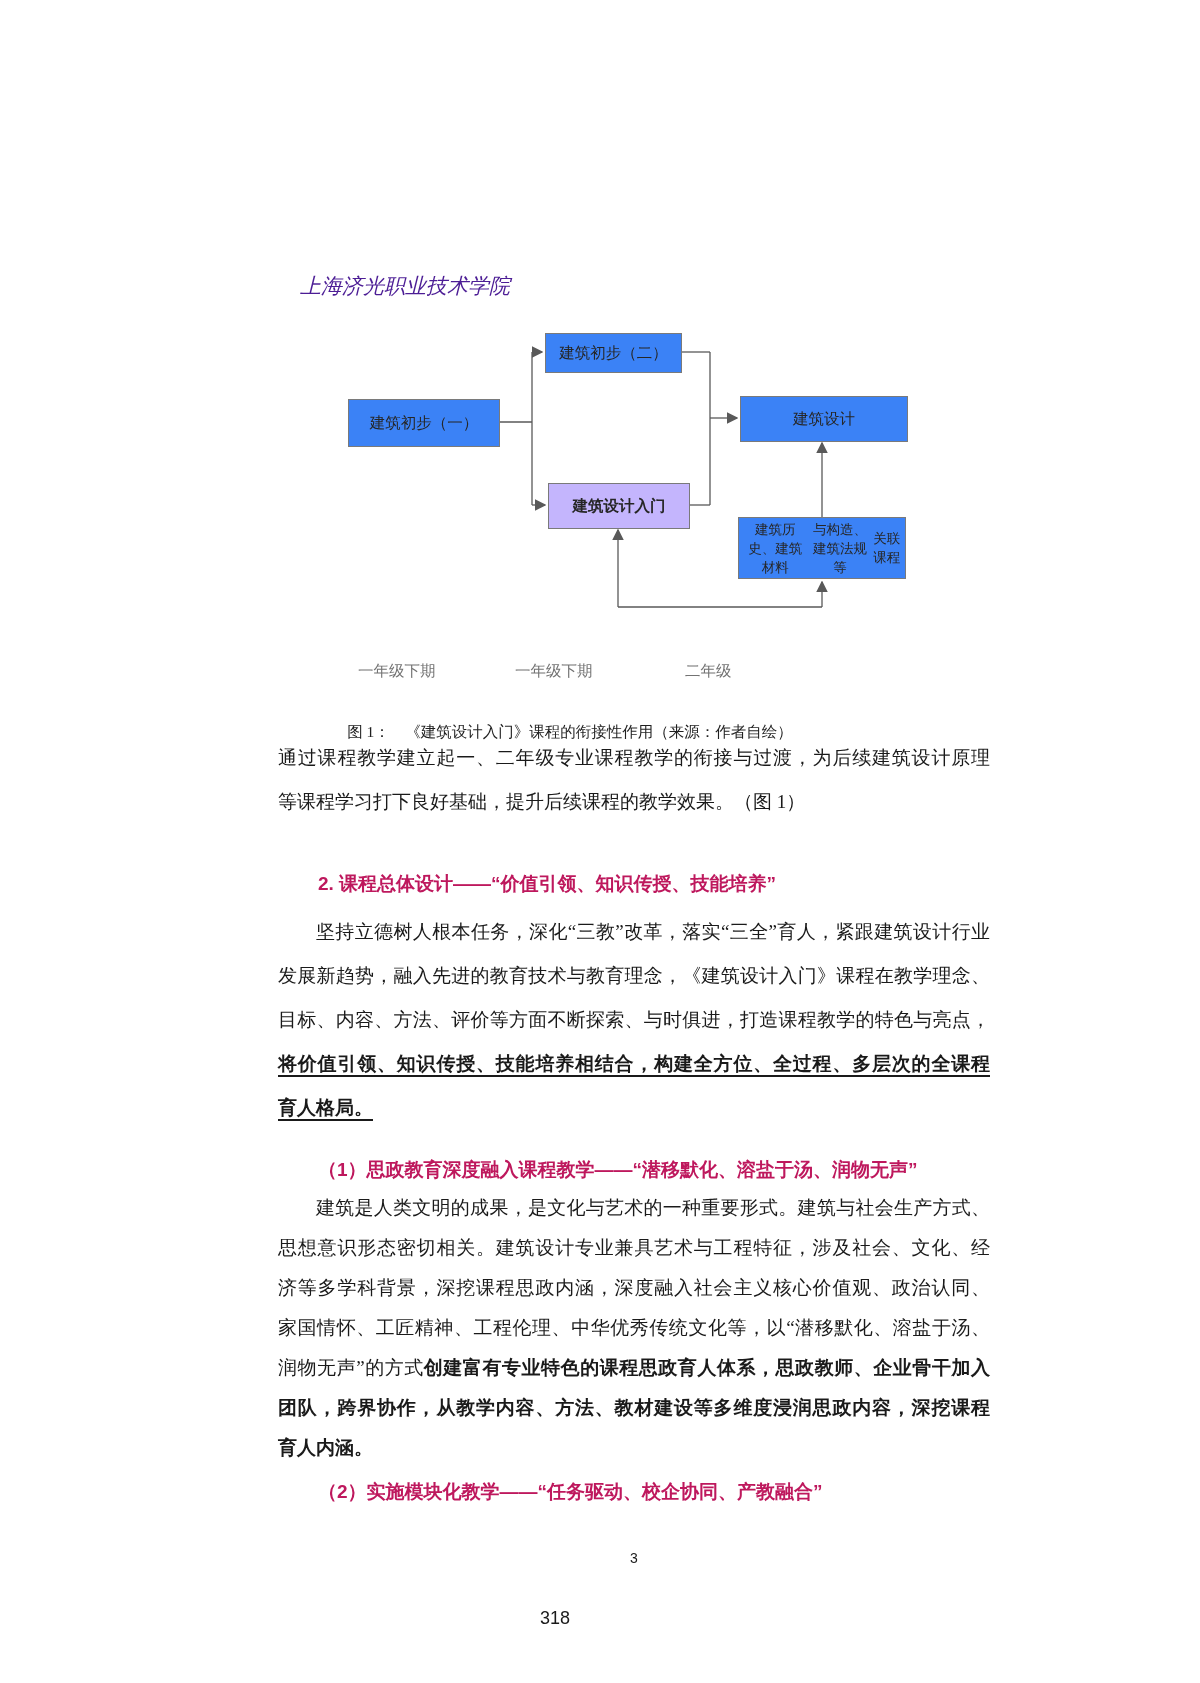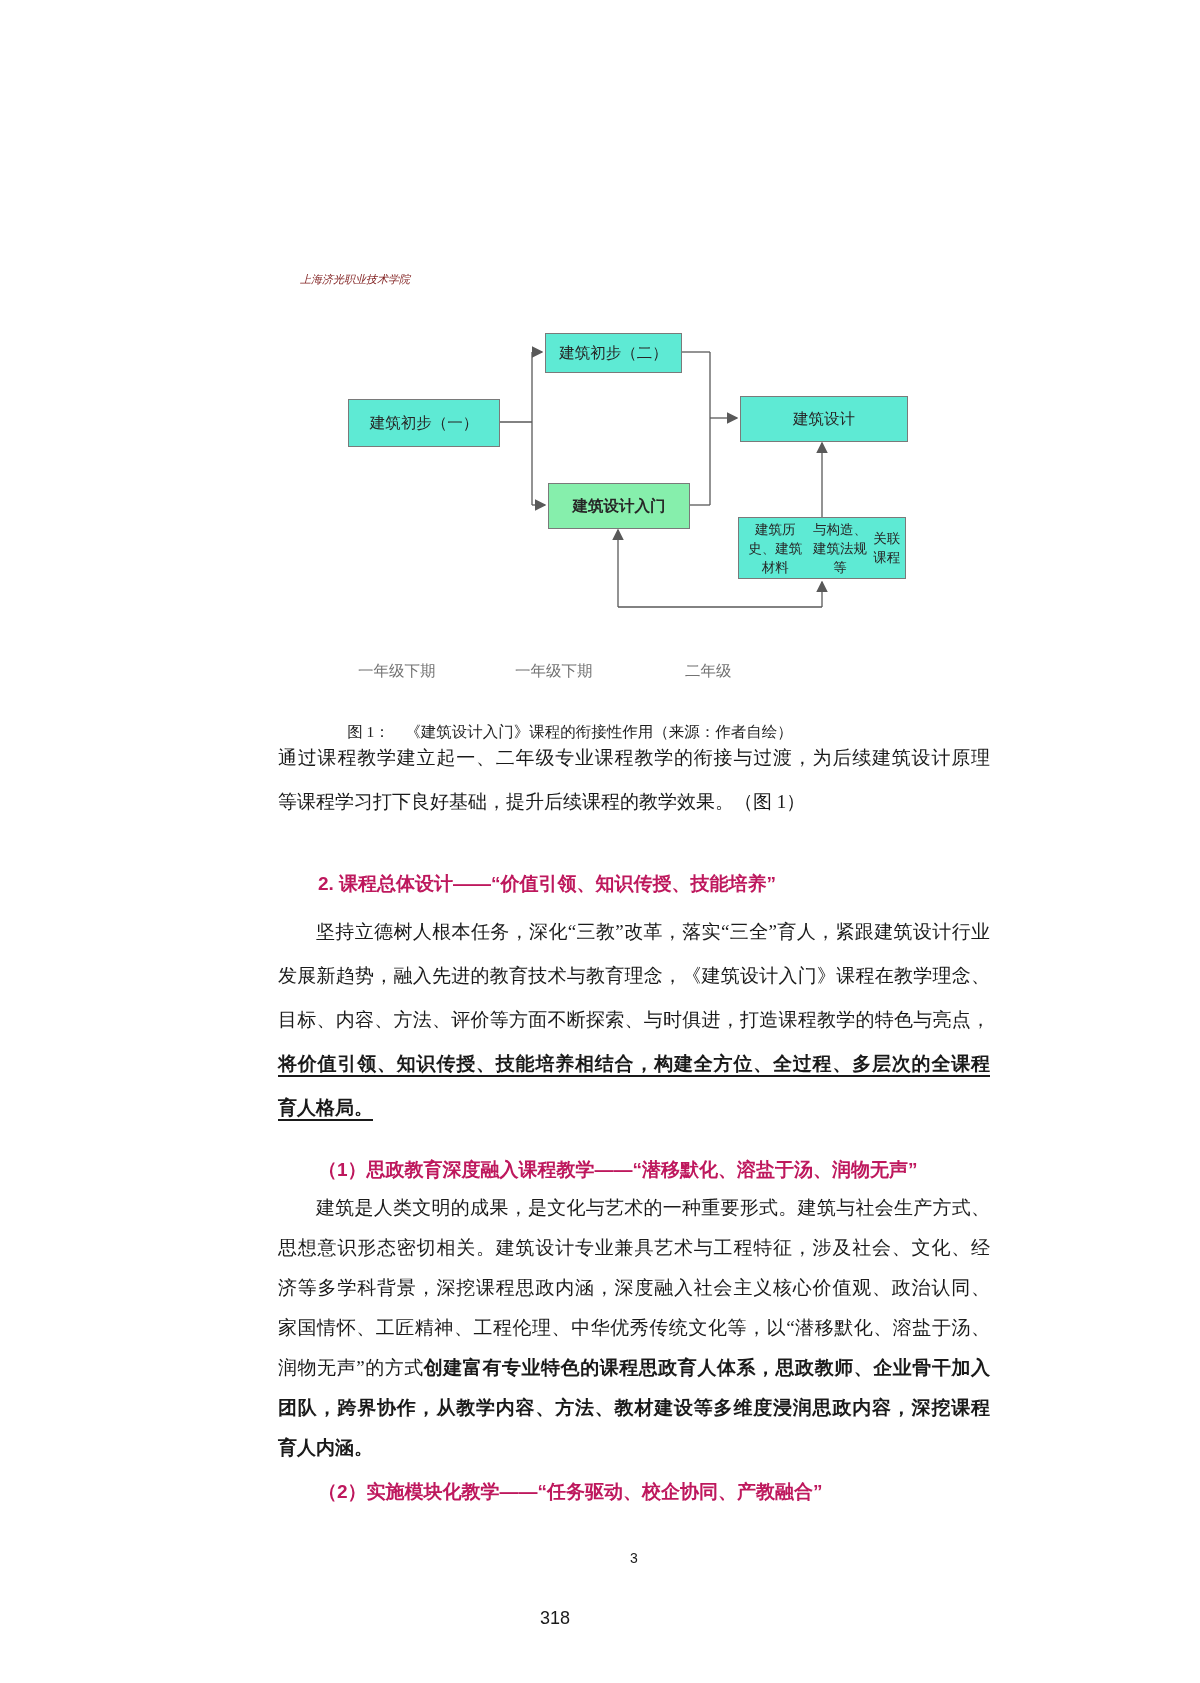--- a/index.html
+++ b/index.html
@@ -1,21 +1,21 @@
 <!DOCTYPE html>
 <html><head>
 <meta charset="utf-8">
 <style>
   html,body{margin:0;padding:0;background:#ffffff;}
   .page{position:relative;width:1200px;height:1683px;background:#ffffff;overflow:hidden;
         font-family:"Liberation Serif", serif;color:#1a1a1a;}
-  .doc-header{position:absolute;left:300px;top:272px;font-style:italic;font-size:11px;color:#7f1d1d;}
+  .doc-header{position:absolute;left:300px;top:272px;font-style:italic;font-size:21px;color:#4c1d95;}
   
   .diagram{position:absolute;left:340px;top:325px;width:580px;height:360px;}
-  .dbox{position:absolute;border:1px solid #7a7a7a;background:#5eead4;display:flex;
+  .dbox{position:absolute;border:1px solid #7a7a7a;background:#3b82f6;display:flex;
         align-items:center;justify-content:center;font-size:15.5px;color:#262626;text-align:center;}
   .dbox.gray{font-weight:700;}
   .dbox.multi{flex-direction:row;font-size:13.5px;line-height:19px;padding:2px 4px;box-sizing:border-box;}
   .connectors{position:absolute;left:0;top:0;width:580px;height:360px;}
   .tlabel{position:absolute;top:336px;font-size:15.5px;color:#737373;}
   .caption{position:absolute;left:270px;top:722px;width:600px;text-align:center;font-size:15.5px;color:#1f1f1f;}
   
   .textblock{position:absolute;left:278px;width:712px;}
   .bline{font-size:19px;line-height:44px;text-align:justify;text-align-last:justify;white-space:nowrap0;}
   .bline.short{text-align-last:left;}
@@ -66,21 +66,21 @@
     </svg>
 
     <div class="dbox" style="left:8px;top:74px;width:150px;height:46px;">
       <span>建筑初步（一）</span>
     </div>
 
     <div class="dbox" style="left:205px;top:8px;width:135px;height:38px;">
       <span>建筑初步（二）</span>
     </div>
 
-    <div class="dbox gray" style="left:208px;top:158px;width:140px;height:44px;background:#86efac;">
+    <div class="dbox gray" style="left:208px;top:158px;width:140px;height:44px;background:#c4b5fd;">
       <span>建筑设计入门</span>
     </div>
 
     <div class="dbox" style="left:400px;top:71px;width:166px;height:44px;">
       <span>建筑设计</span>
     </div>
 
     <div class="dbox multi" style="left:398px;top:192px;width:168px;height:62px;">
       <span>建筑历史、建筑材料</span>
       <span>与构造、建筑法规等</span>

